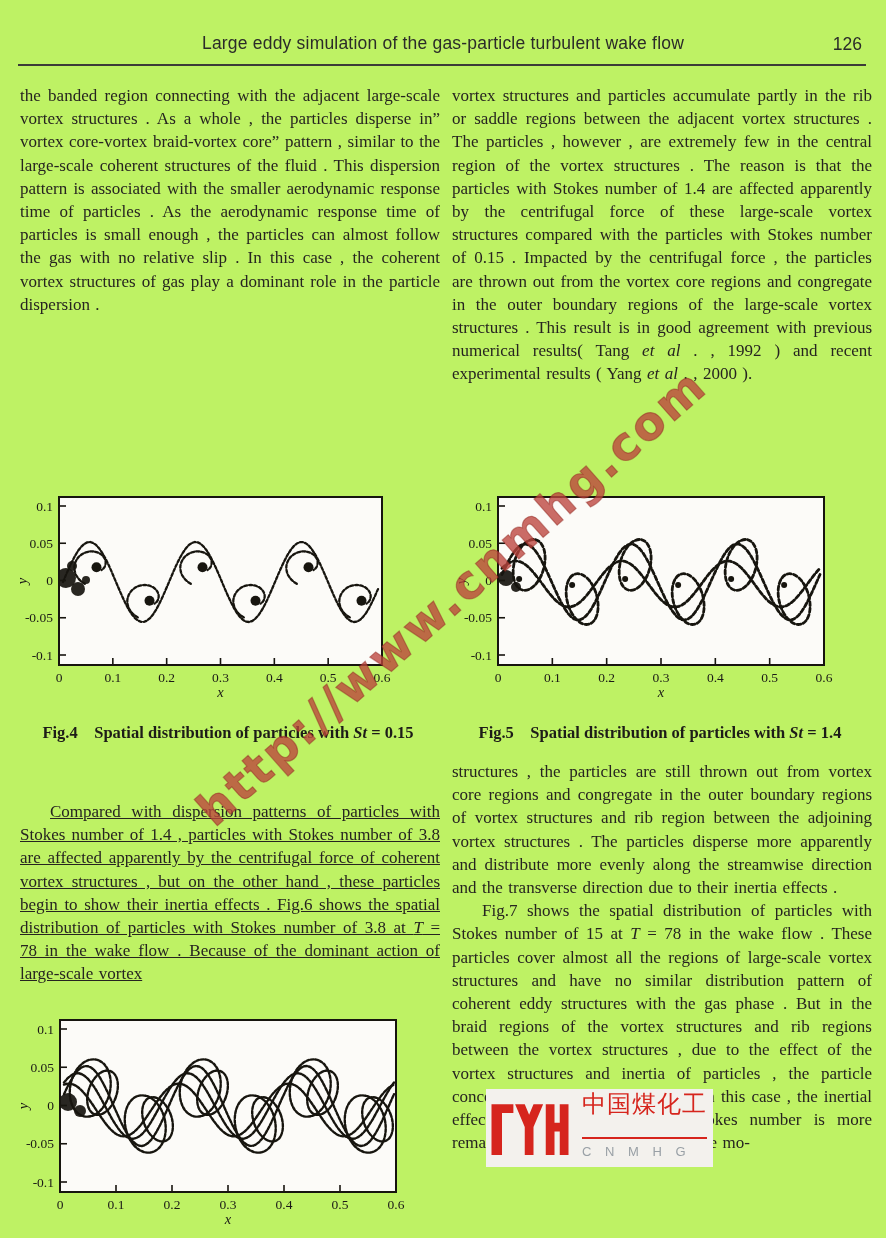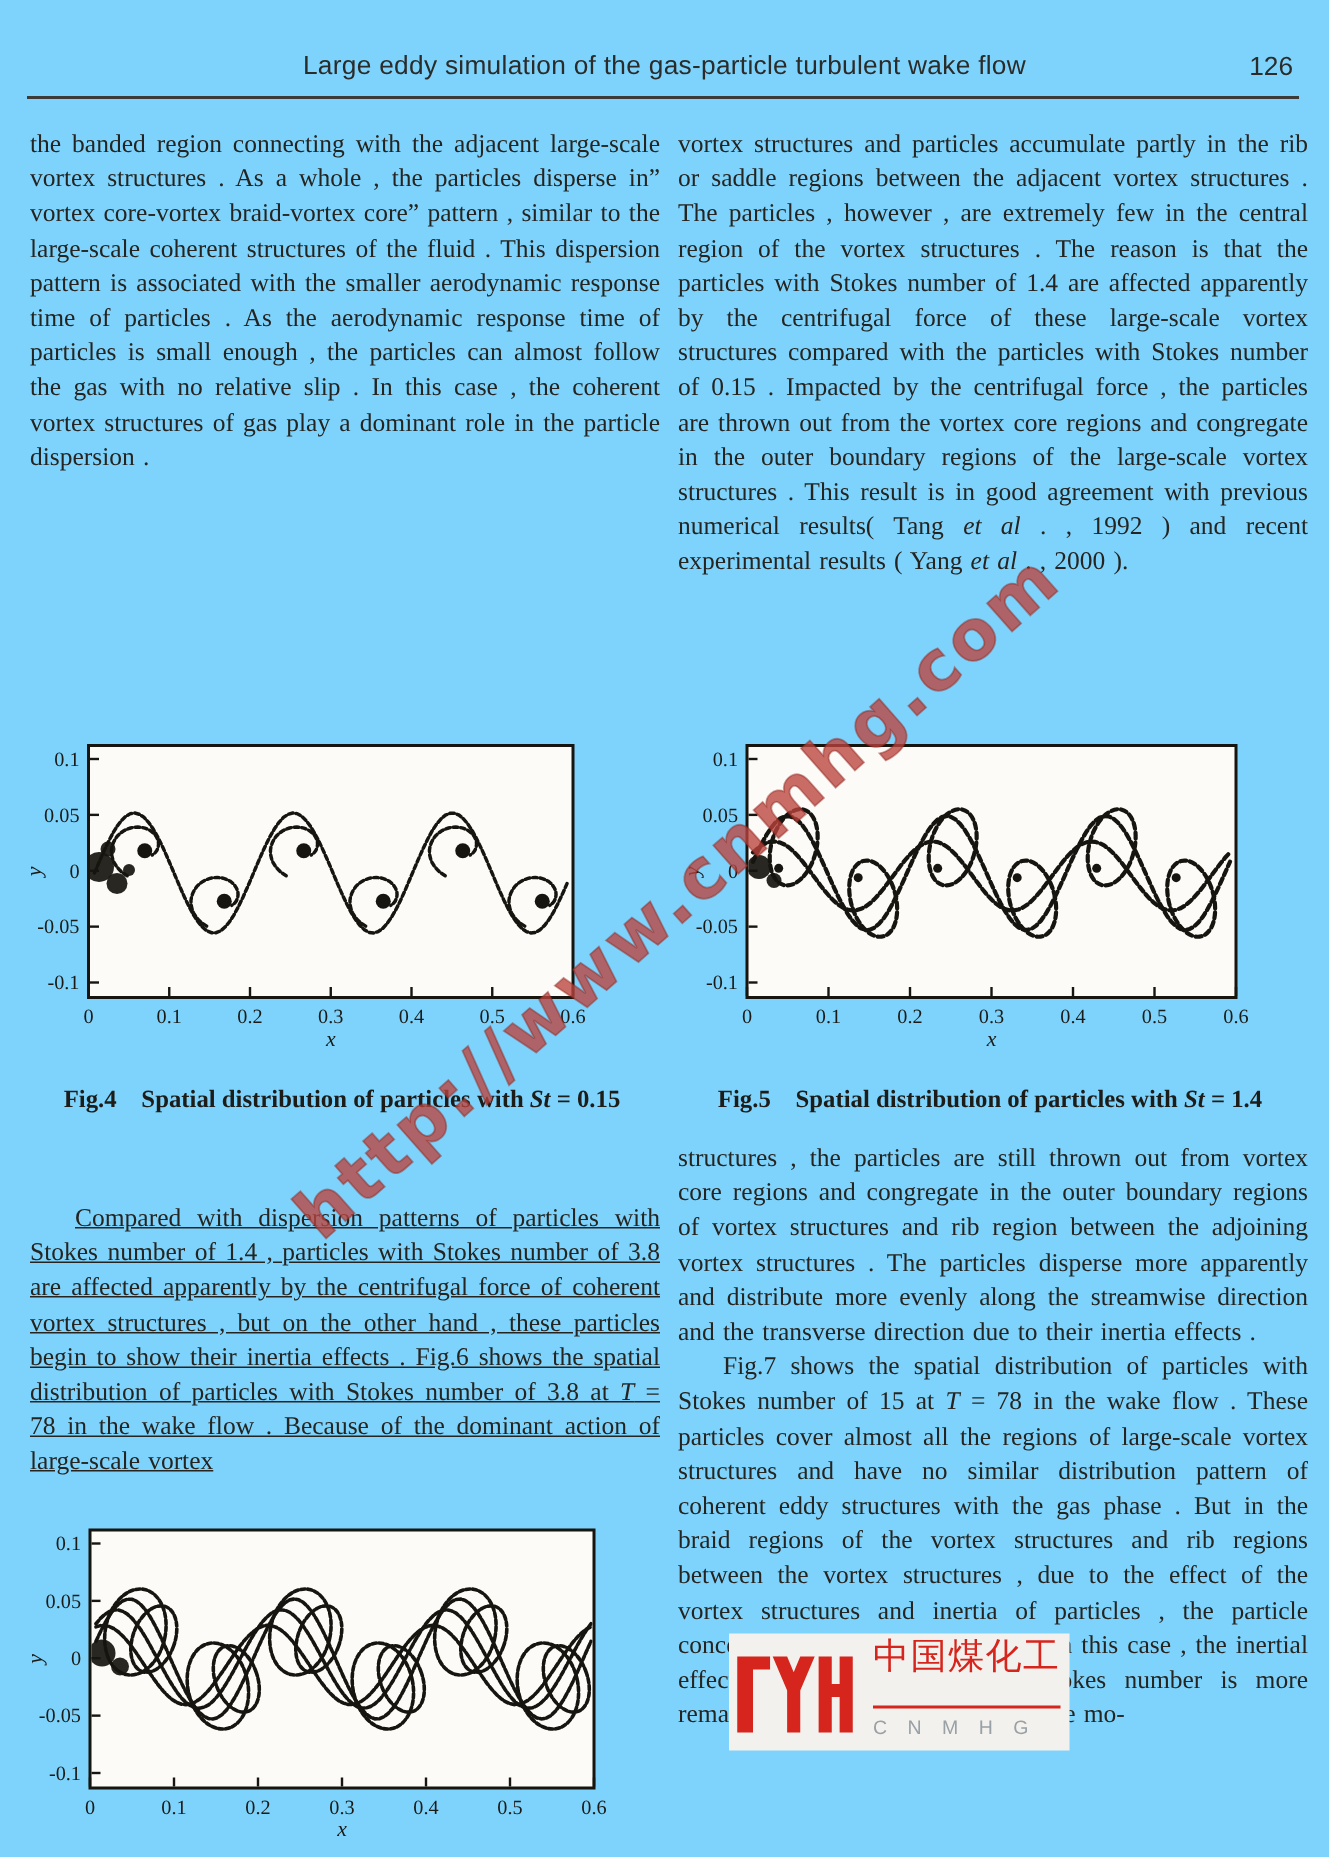--- a/index.html
+++ b/index.html
@@ -1,19 +1,19 @@
 <!DOCTYPE html>
 <html><head>
 <meta charset="utf-8">
 <style>
   html,body{margin:0;padding:0;}
   .page{
     position:relative;
     width:886px;height:1238px;
-    background:#7dd3fc;
+    background:#bef264;
     overflow:hidden;
     font-family:"Liberation Serif","DejaVu Serif",serif;
     color:#262420;
   }
   
   .hdr-title{
     position:absolute;left:0;top:33px;width:100%;
     text-align:center;
     font-family:"Liberation Sans","DejaVu Sans",sans-serif;
     font-size:17.5px;color:#2b2b29;letter-spacing:.2px;

